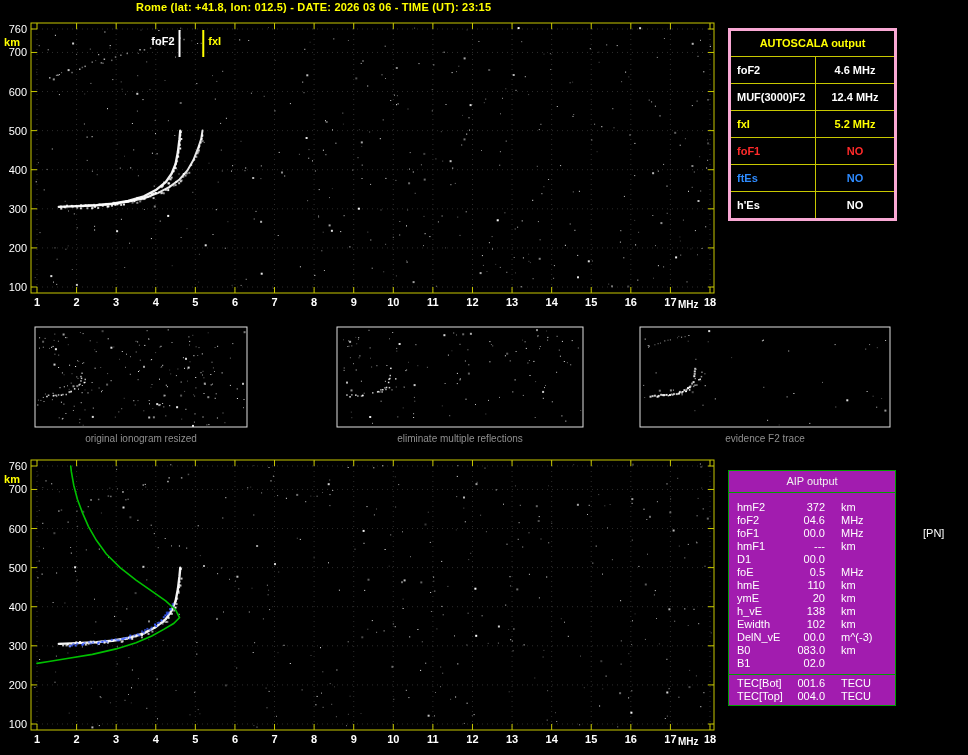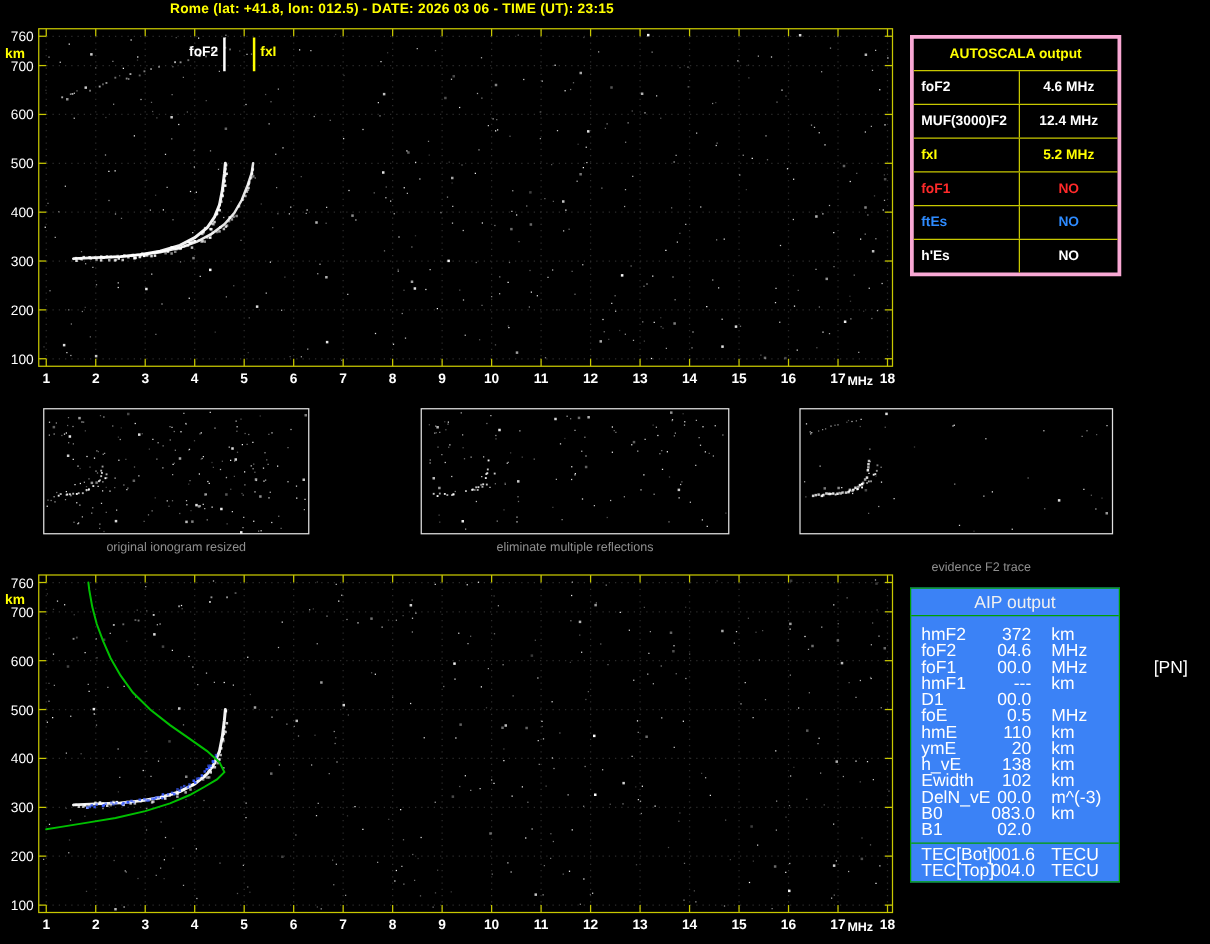--- a/index.html
+++ b/index.html
@@ -11,36 +11,36 @@
          letter-spacing:.2px;white-space:nowrap;margin-left:46px;}
   
   .as-table{position:absolute;left:728px;top:28px;width:163px;border:3px solid #f9a8d4;
             font-size:11px;font-weight:bold;background:#000;}
   .as-header{height:25px;line-height:25px;text-align:center;color:#ffff00;}
   .as-row{display:flex;height:26px;line-height:26px;border-top:1px solid #c8c800;}
   .as-label{flex:1;padding-left:6px;}
   .as-value{width:78px;text-align:center;border-left:1px solid #c8c800;}
   
   .aip-table{position:absolute;left:728px;top:470px;width:166px;border:1px solid #00a000;
-             font-size:14px;color:#ffffff;background:#3b82f6;overflow:visible;}
+             font-size:11px;color:#ffffff;background:#a21caf;overflow:visible;}
   .aip-header{height:21px;line-height:21px;text-align:center;color:#f0f0f0;
               border-bottom:1px solid #00a000;}
   .aip-rows{padding:8px 0 4px 8px;}
   .aip-row{display:flex;height:13px;line-height:13px;position:relative;white-space:nowrap;align-items:flex-end;}
   .aip-n{width:56px;}
   .aip-v{width:32px;text-align:right;}
   .aip-u{margin-left:16px;width:48px;}
   .aip-note{position:absolute;left:186px;top:0;}
   .aip-tec{border-top:1px solid #00a000;padding:2px 0 2px 8px;}
   .aip-tec .aip-row{height:13px;}
   
   .thumb-caption{position:absolute;top:433px;color:#8f8f8f;font-size:10px;text-align:center;}
   #cap0{left:35px;width:212px;}
   #cap1{left:337px;width:246px;}
-  #cap2{left:660px;width:250px;margin-top:16px;}
+  #cap2{left:640px;width:250px;}
 </style>
 </head>
 <body>
 
 <div id="root">
 
   <svg id="plots" width="968" height="755" viewBox="0 0 968 755">
     <g id="g-main">
         <line x1="37" y1="24" x2="37" y2="292" stroke="#2c2c2c" stroke-dasharray="1 4" stroke-width="1"></line>
         <line x1="76.58823529411765" y1="24" x2="76.58823529411765" y2="292" stroke="#2c2c2c" stroke-dasharray="1 4" stroke-width="1"></line>

